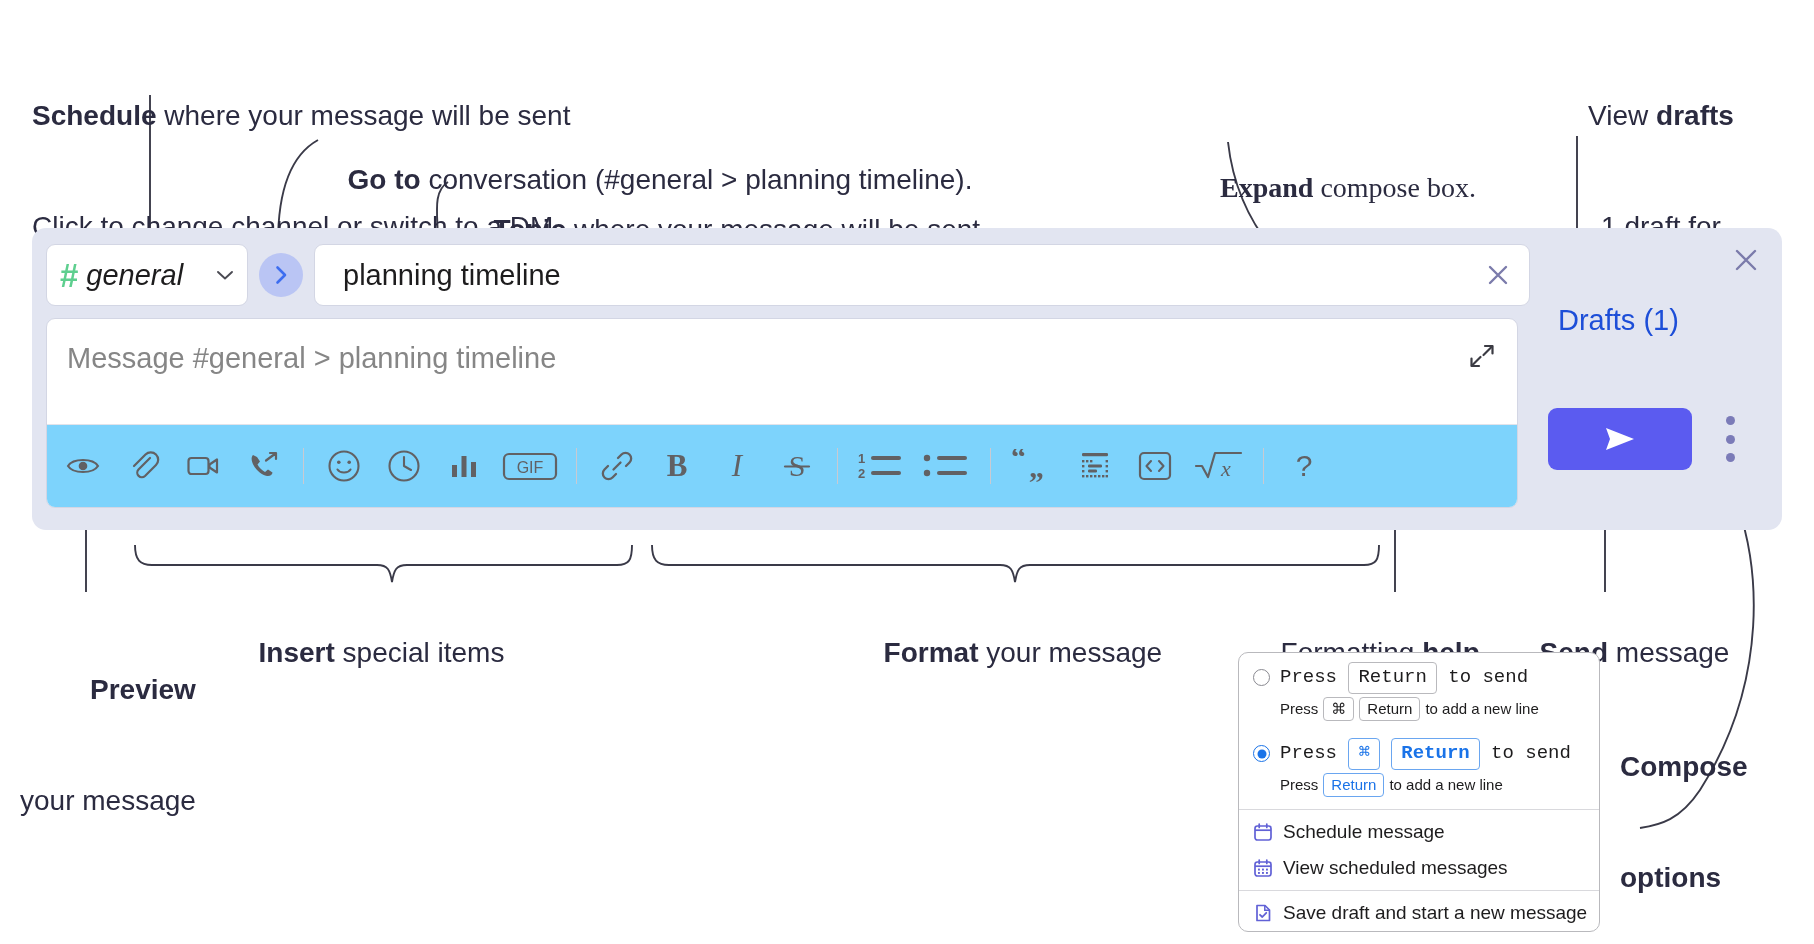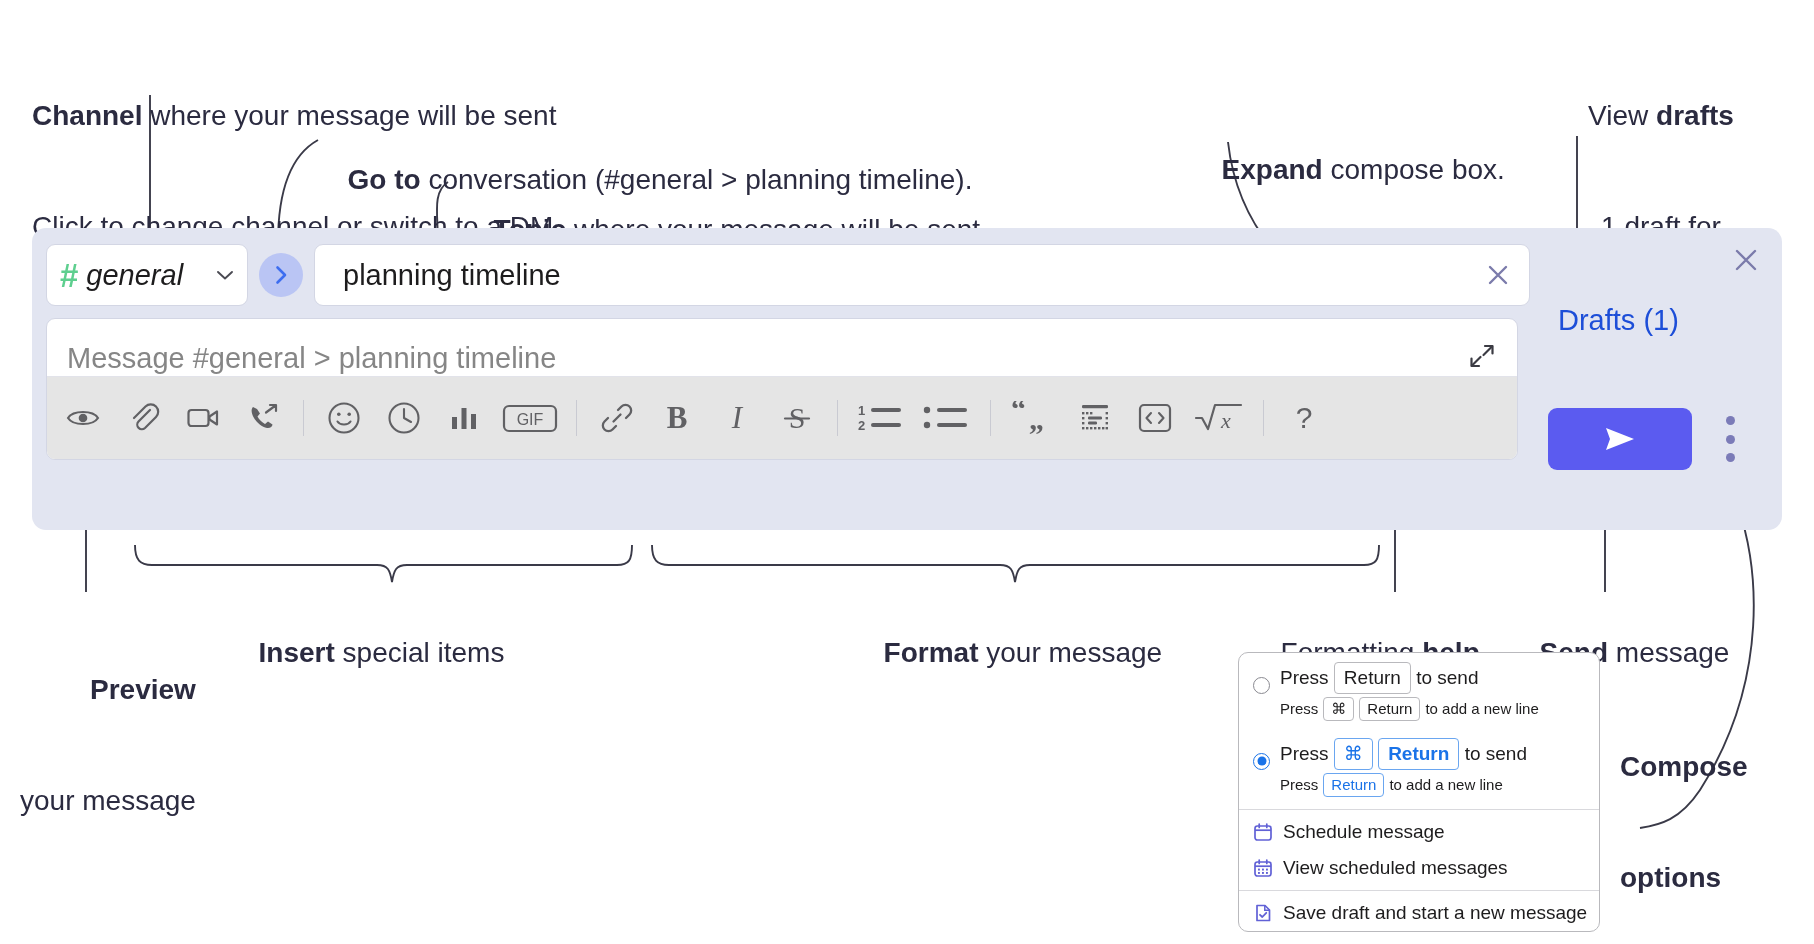--- a/index.html
+++ b/index.html
@@ -131,21 +131,21 @@
     cursor: pointer;
     flex: none;
   }
 
   
   .message-box {
     position: absolute;
     left: 14px;
     top: 90px;
     width: 1472px;
-    height: 142px;
+    height: 190px;
     background: #ffffff;
     border: 1px solid #d3d6e4;
     border-radius: 9px;
     box-sizing: border-box;
   }
   .message-input-area {
     position: relative;
     height: 101px;
   }
   .message-placeholder {
@@ -162,21 +162,21 @@
     width: 34px; height: 34px;
     cursor: pointer;
   }
 
   .toolbar {
     position: absolute;
     left: 0;
     bottom: 0;
     width: 100%;
     height: 83px;
-    background: #e5e5e5;
+    background: #7dd3fc;
     border-top: 1px solid #e2e3ea;
     border-radius: 0 0 8px 8px;
     display: flex;
     align-items: center;
     padding-left: 14px;
     box-sizing: border-box;
   }
   .tb-btn {
     width: 44px;
     height: 44px;
@@ -259,23 +259,24 @@
     width: 362px;
     background: #ffffff;
     border: 1px solid #b9b9bd;
     border-radius: 10px;
     box-sizing: border-box;
     padding: 0;
     font-size: 18px;
   }
   .radio-row {
     display: flex;
-    align-items: flex-end;
+    align-items: center;
     gap: 10px;
     padding: 9px 14px 1px 14px;
+    font-family: Liberation Mono, monospace;
   }
   .radio {
     width: 17px; height: 17px;
     border: 1.6px solid #8a8a91;
     border-radius: 50%;
     box-sizing: border-box;
     flex: none;
     background: #fff;
   }
   .radio.on {
@@ -371,33 +372,33 @@
              C394,570 396,565 407,565 L617,565 C629,565 632,560 632,545"></path>
   </g>
 
   <g fill="none" stroke="#3a3a48" stroke-width="1.9">
     <path d="M652,545 C652,560 657,565 669,565 L1000,565 C1011,565 1013,570 1015,582
              C1017,570 1019,565 1030,565 L1364,565 C1376,565 1379,560 1379,545"></path>
   </g>
 </svg>
 
 <div class="anno" style="left:32px; top:24px;">
-  <div><b>Channel</b><span> where your message will be sent</span></div>
+  <div><b>Schedule</b><span> where your message will be sent</span></div>
   <div class="italic">Click to change channel or switch to a DM.</div>
 </div>
 
 <div class="anno" style="left:332px; top:125px;">
   <b>Go to</b><span> conversation (#general &gt; planning timeline).</span>
 </div>
 
 <div class="anno" style="left:478px; top:175px;">
   <b>Topic</b><span> where your message will be sent</span>
 </div>
 
-<div class="anno" style="left:1206px; top:115px;">
+<div class="anno" style="left:1206px; top:133px;font-family:Liberation Serif, serif;">
   <b>Expand</b><span> compose box.</span>
 </div>
 
 <div class="anno r" style="left:1540px; top:24px; width:242px; text-align:center;">
   <div><span>View </span><b>drafts</b></div>
   <div class="italic">1 draft for</div>
   <div class="italic">this conversation</div>
 </div>
 
 <div class="anno" style="left:20px; top:598px;text-align:right;">

